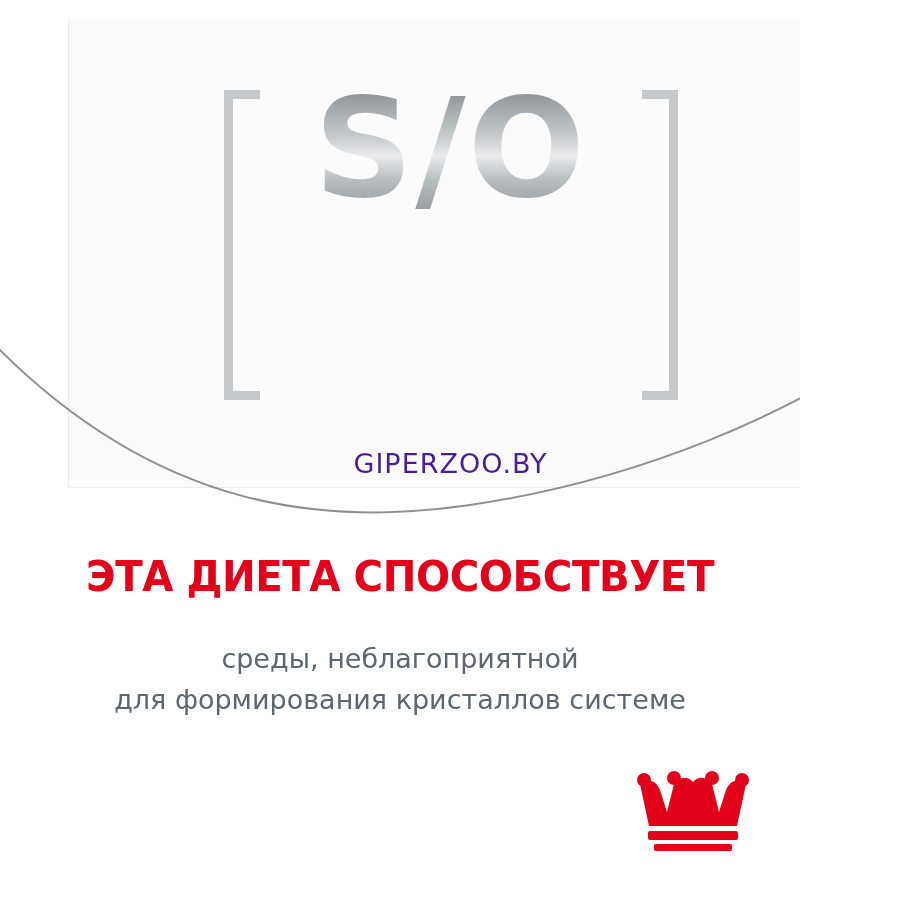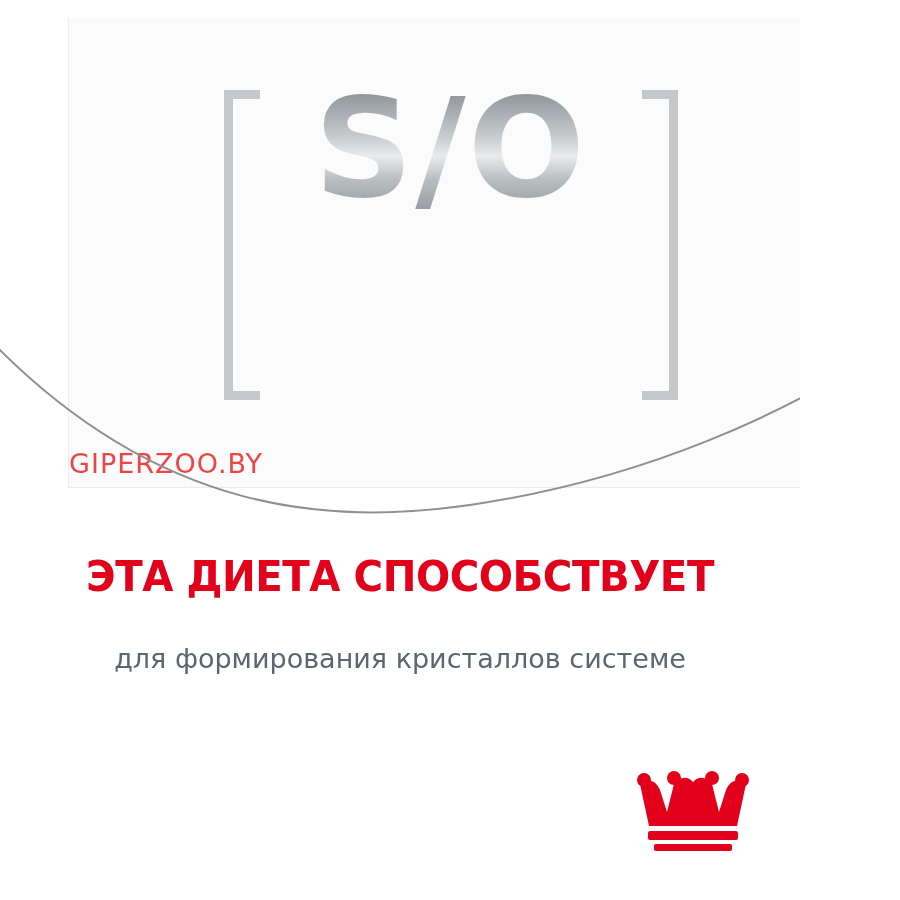--- a/index.html
+++ b/index.html
@@ -101,24 +101,25 @@
     right: -12px;
     border-right: 9px solid #c4c8cb;
   }
 
   
   .watermark {
     position: absolute;
     left: 0;
     right: 0;
     top: 430px;
+    text-align: center;
     font-family: "DejaVu Sans", sans-serif;
     font-size: 27px;
     letter-spacing: 1px;
-    color: #ef4444;
+    color: #4c1d95;
     font-weight: normal;
   }
 
   
   .headline {
     position: absolute;
     left: 0;
     right: 0;
     top: 552px;
     text-align: center;
@@ -174,20 +175,21 @@
 
   <div class="arc-wrap">
     <svg width="900" height="230" viewBox="0 0 900 230" xmlns="http://www.w3.org/2000/svg" aria-hidden="true">
       <path d="M -10 40 C 160 215, 330 225, 470 205 C 640 180, 790 115, 905 35" fill="none" stroke="#8d9094" stroke-width="2"></path>
     </svg>
   </div>
 
   <div class="headline">ЭТА ДИЕТА СПОСОБСТВУЕТ</div>
 
   <div class="body-copy">
+    <div>среды, неблагоприятной</div>
     <div>для формирования кристаллов системе</div>
   </div>
 
   <div class="crown">
     <svg width="118" height="84" viewBox="0 0 118 84" xmlns="http://www.w3.org/2000/svg" aria-hidden="true">
       <g fill="#e2001a">
         <path d="M6 16 C 14 10, 22 12, 26 22 L 33 44 L 40 16 C 46 8, 54 8, 59 14 L 59 44 L 59 14 C 64 8, 72 8, 78 16 L 85 44 L 92 22 C 96 12, 104 10, 112 16 L 103 58 L 15 58 Z"></path>
         <circle cx="10" cy="12" r="7"></circle>
         <circle cx="40" cy="10" r="7"></circle>
         <circle cx="78" cy="10" r="7"></circle>

